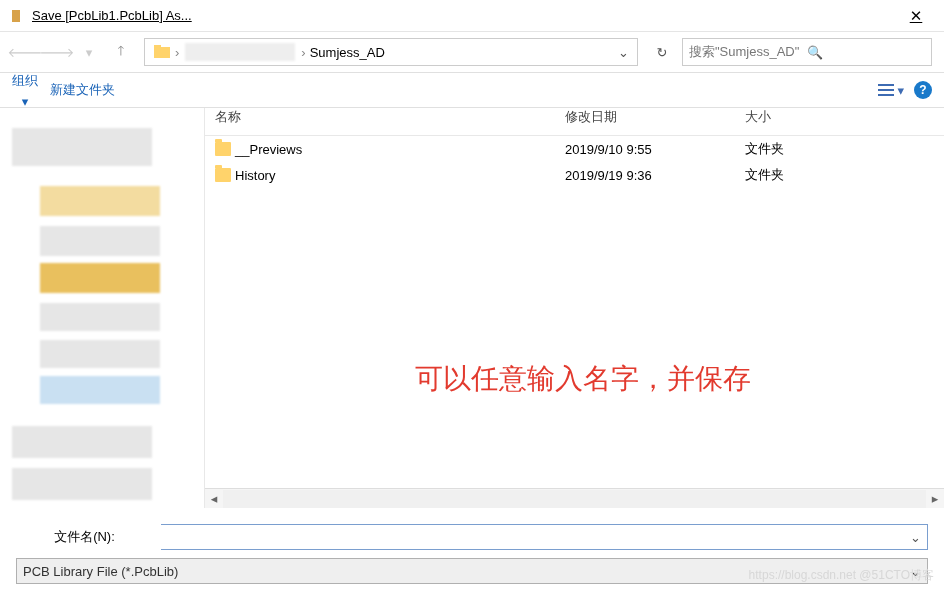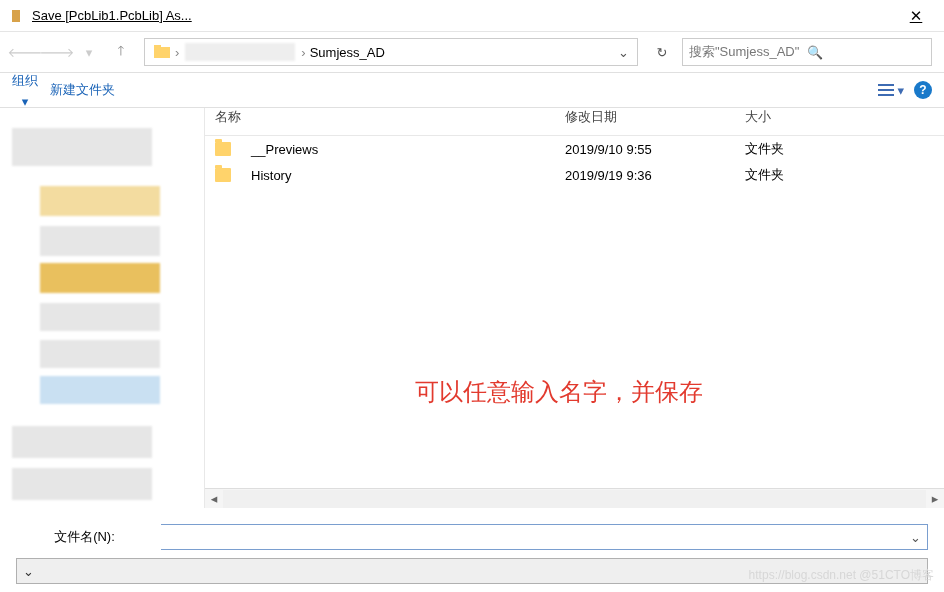--- a/index.html
+++ b/index.html
@@ -32,25 +32,25 @@
 .main { display: flex; height: 400px; }
 .sidebar { width: 205px; border-right: 1px solid #e8e8e8; position: relative; overflow:hidden;}
 .pixblock { position:absolute; background:#e6e6e6; filter: blur(1px); }
 .content { flex: 1; display:flex; flex-direction:column; }
 .headers { display: flex; height: 28px; border-bottom: 1px solid #e8e8e8; color:#444; font-size:13px; padding-left:10px;}
 .col-name { width: 350px; }
 .col-date { width: 180px; }
 .col-type { width: 130px; }
 .col-size { flex:1; }
 .file-row { display: flex; height: 26px; align-items: center; padding-left: 10px; }
-.file-row .col-name { display:flex; align-items:center; gap:20px; }
+.file-row .col-name { display:flex; align-items:center; gap:4px; }
 .folder-ico { width:16px; height:14px; background:#ffd36b; border-radius:1px; position:relative; }
 .folder-ico::before { content:""; position:absolute; top:-3px; left:0; width:7px; height:3px; background:#ffd36b; border-radius:1px 1px 0 0;}
 
-.annotation { position:absolute; left: 415px; top: 376px; color:#e23a2e; font-size:24px; font-family: "SimSun", serif; }
+.annotation { position:absolute; left: 415px; top: 360px; color:#e23a2e; font-size:28px; font-family: "SimSun", serif; }
 
 .hscroll { height: 20px; border-top: 1px solid #ddd; background:#f5f5f5; display:flex; align-items:center;}
 .hscroll .arrow { width:18px; text-align:center; color:#666; }
 .hscroll .track { flex:1; height:18px; background:#f0f0f0; }
 
 .form-area { padding: 8px 16px 4px 16px; }
 .form-row { display:flex; align-items:center; margin: 8px 0; }
 .form-label { width: 145px; text-align: center; padding-right: 8px; font-size:13px;}
 .form-field { flex:1; position:relative; }
 .text-input { width:100%; height:26px; border:1px solid #7a9ecf; padding: 0 6px; font-size:13px; outline:none; }
@@ -169,19 +169,20 @@
     <div class="form-label">文件名(N):</div>
     <div class="form-field">
       <div class="filename-cell">
         <div class="filename-dd">⌄</div>
       </div>
     </div>
   </div>
   <div class="form-row">
     <div class="form-field">
       <div class="type-select">
+        <span>PCB Library File (*.PcbLib)</span>
         <span>⌄</span>
       </div>
     </div>
   </div>
 </div>
 
 <div class="watermark">https://blog.csdn.net @51CTO博客</div>
 
 </body></html>

